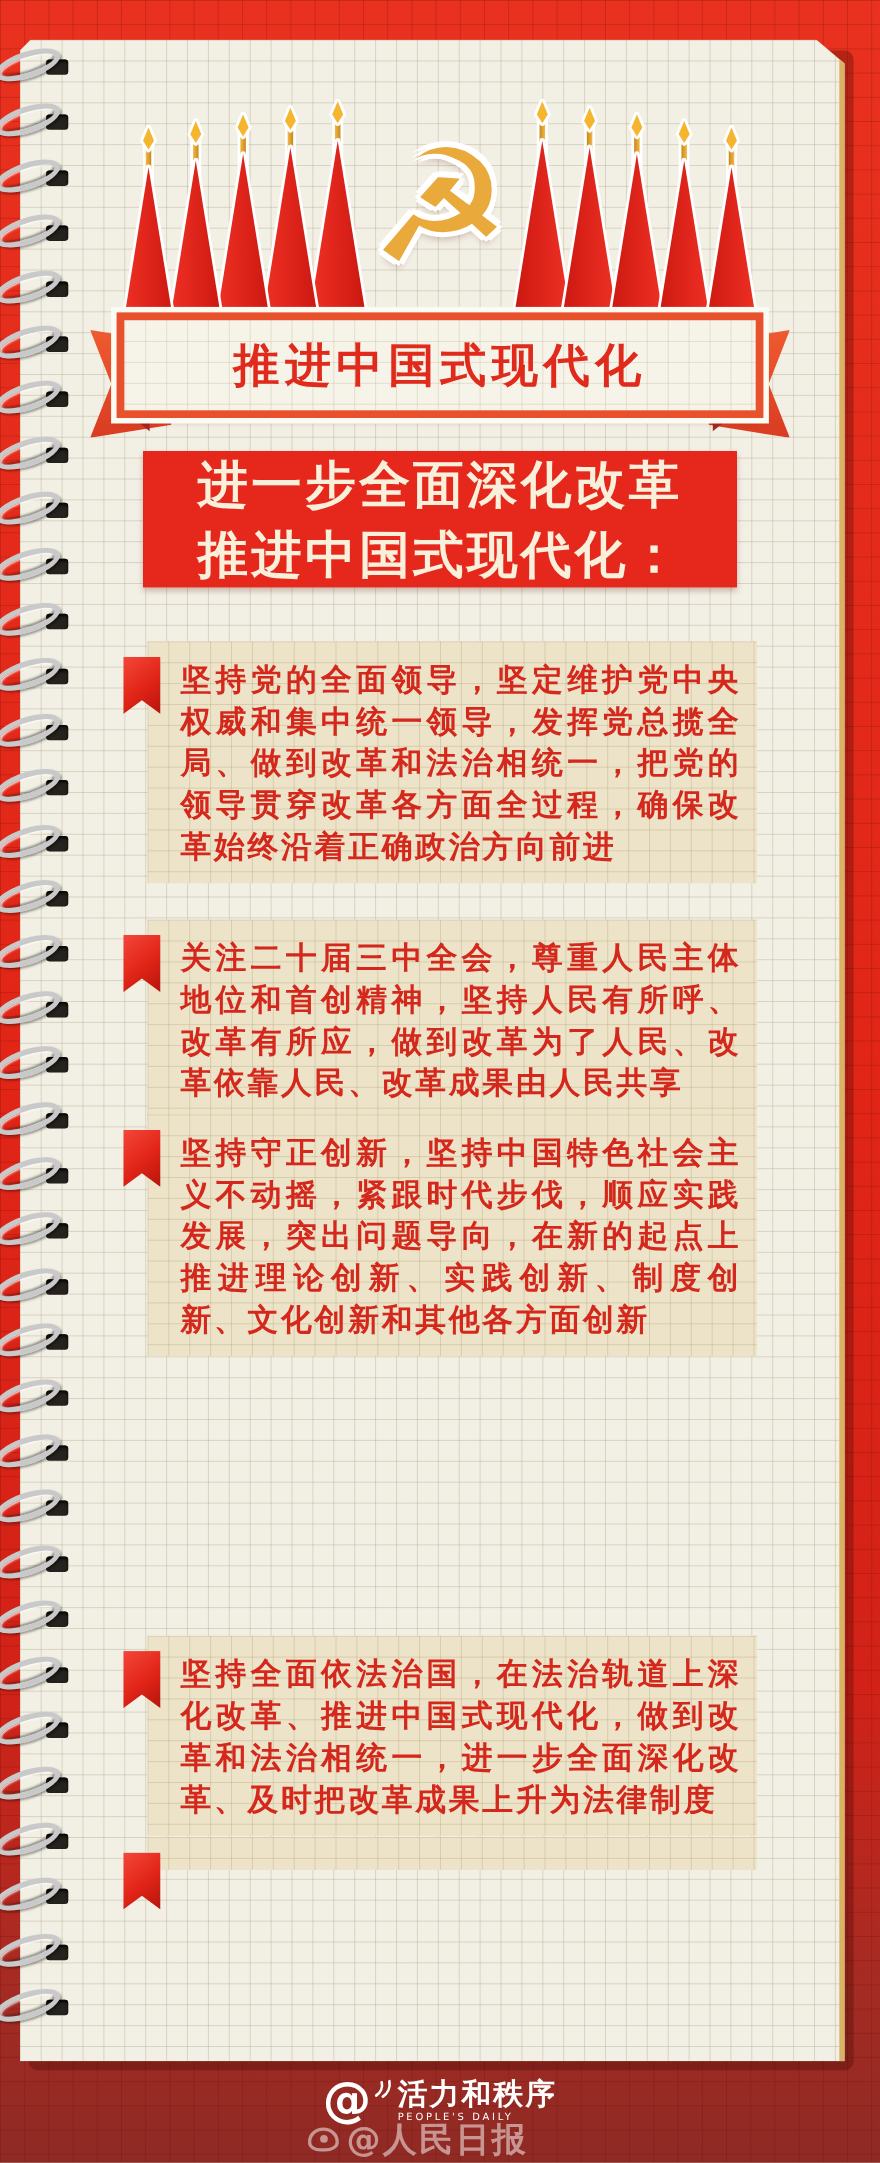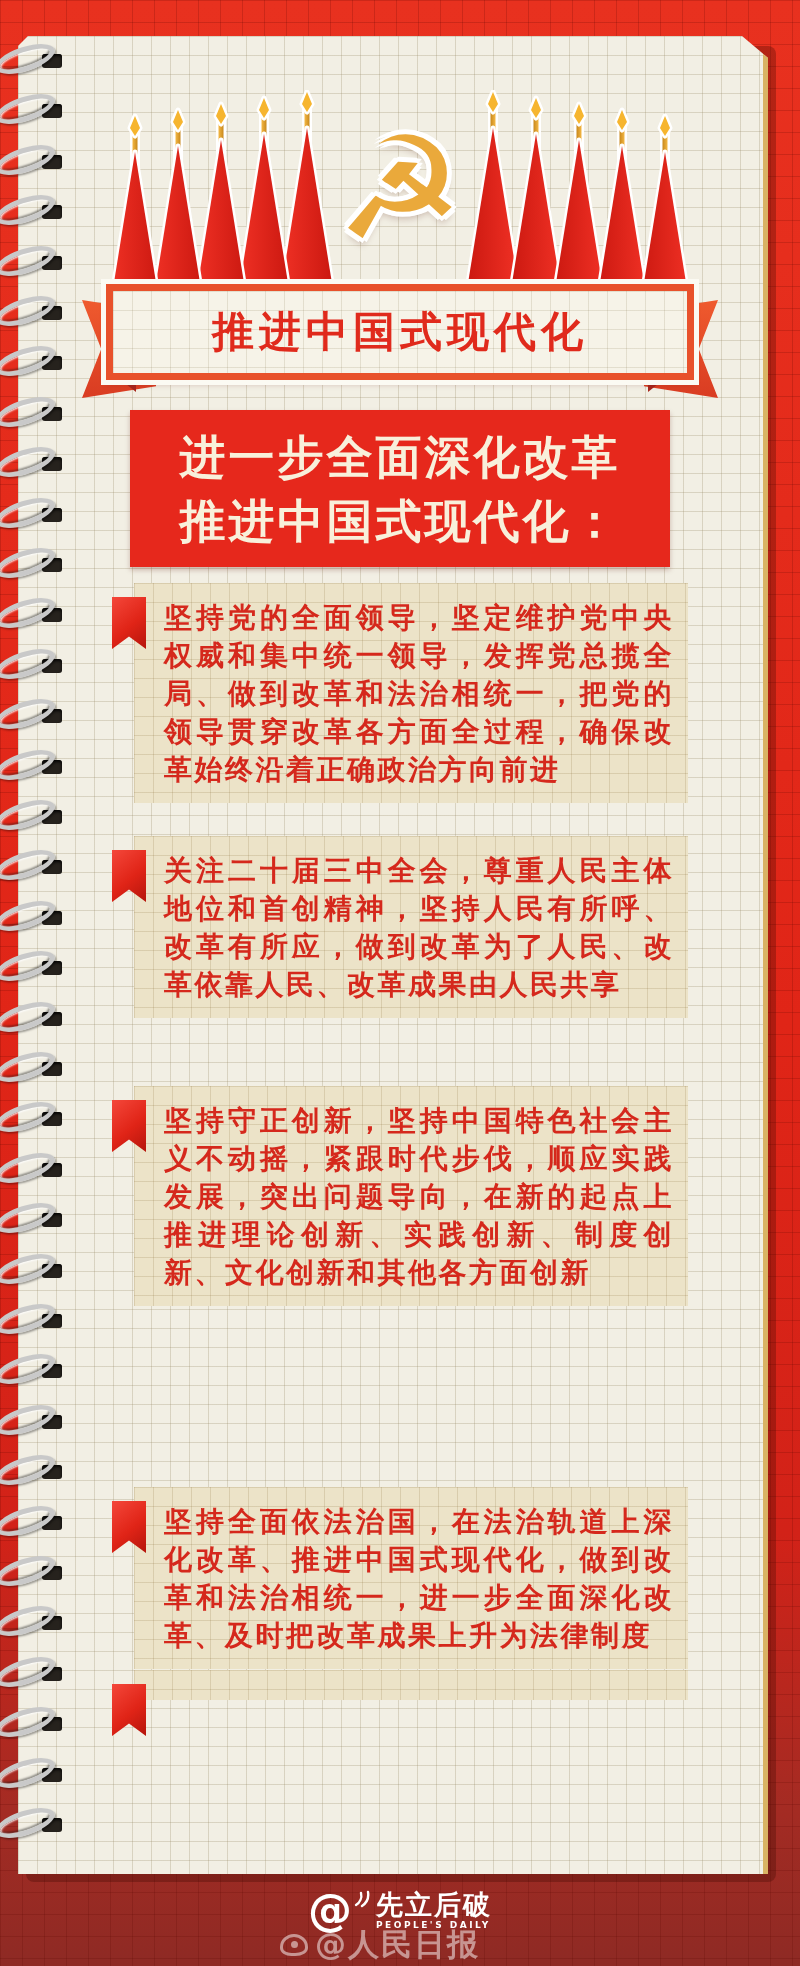--- a/index.html
+++ b/index.html
@@ -51,21 +51,21 @@
     position:absolute;left:106px;top:284px;width:588px;height:96px;z-index:5;
     background-color:#f6f3e8;
     background-image:linear-gradient(rgba(158,145,112,.22) 1px, transparent 1px),linear-gradient(90deg, rgba(158,145,112,.22) 1px, transparent 1px);
     background-size:19px 19px;
     border:7px solid #e8512b;box-shadow:0 0 0 5px #fbfaf3, 0 4px 6px rgba(90,10,0,.25);
     text-align:center;
   }
   .ribbon-panel .banner-text{display:block;line-height:82px;font-size:42px;font-weight:bold;color:#e02a1c;letter-spacing:5px;}
   
   .title-block{
-    position:absolute;left:130px;top:410px;width:540px;height:157px;z-index:3;
+    position:absolute;left:130px;top:410px;width:540px;height:124px;z-index:3;
     background:#e6281c;display:flex;flex-direction:column;justify-content:center;align-items:center;
     box-shadow:0 3px 5px rgba(90,10,0,.25);
   }
   .title-line{font-size:46px;line-height:64px;font-weight:bold;color:#f8f0db;letter-spacing:3px;white-space:nowrap;}
   
   .principle{
     position:absolute;left:134px;width:554px;z-index:3;
     background-color:#ece3c8;
     background-image:linear-gradient(rgba(150,125,75,.22) 1px, transparent 1px),linear-gradient(90deg, rgba(150,125,75,.22) 1px, transparent 1px);
     background-size:19px 19px;
@@ -78,21 +78,21 @@
     clip-path:polygon(0 0,100% 0,100% 100%,50% 76%,0 100%);
     filter:drop-shadow(2px 2px 2px rgba(80,10,0,.35));
   }
   
   .brand{position:absolute;left:0;top:1888px;width:100%;display:flex;justify-content:center;z-index:3;}
   .brand-inner{display:flex;align-items:center;gap:6px;color:#fff;}
   .at-glyph{font-size:44px;font-weight:bold;line-height:44px;}
   .waves{margin-left:-4px;margin-top:-22px;}
   .brand-col{display:flex;flex-direction:column;align-items:flex-start;}
   .account{font-size:27px;font-weight:bold;letter-spacing:2px;line-height:30px;white-space:nowrap;}
-  .account-en{font-size:9px;letter-spacing:2.5px;line-height:11px;font-weight:bold;}
+  .account-en{font-size:9px;letter-spacing:2.5px;line-height:11px;}
   .watermark{position:absolute;left:50%;top:1924px;transform:translateX(-60%);display:flex;align-items:center;gap:7px;opacity:.5;color:#fff;z-index:3;}
   .watermark-text{font-size:31px;font-weight:bold;letter-spacing:2px;white-space:nowrap;}
   .weibo-eye{position:relative;width:28px;height:22px;border:3px solid #fff;border-radius:55% 55% 50% 45%/65% 65% 40% 40%;}
   .weibo-eye::after{content:'';position:absolute;left:8px;top:4px;width:7px;height:7px;border-radius:50%;background:#fff;}
 </style>
 </head>
 <body>
 
 <div class="canvas">
 
@@ -295,41 +295,41 @@
   </div>
 
   <div class="principle" style="top:583px">
     <span class="bookmark"></span>
     <p>坚持党的全面领导，坚定维护党中央权威和集中统一领导，发挥党总揽全局、做到改革和法治相统一，把党的领导贯穿改革各方面全过程，确保改革始终沿着正确政治方向前进</p>
   </div>
   <div class="principle" style="top:836px">
     <span class="bookmark"></span>
     <p>关注二十届三中全会，尊重人民主体地位和首创精神，坚持人民有所呼、改革有所应，做到改革为了人民、改革依靠人民、改革成果由人民共享</p>
   </div>
-  <div class="principle" style="top:1086px">
+  <div class="principle" style="top:1013px">
     <span class="bookmark"></span>
     <p>坚持守正创新，坚持中国特色社会主义不动摇，紧跟时代步伐，顺应实践发展，突出问题导向，在新的起点上推进理论创新、实践创新、制度创新、文化创新和其他各方面创新</p>
   </div>
   <div class="principle" style="top:1487px">
     <span class="bookmark"></span>
     <p>坚持全面依法治国，在法治轨道上深化改革、推进中国式现代化，做到改革和法治相统一，进一步全面深化改革、及时把改革成果上升为法律制度</p>
   </div>
   <div class="principle" style="top:1670px">
     <span class="bookmark"></span>
   </div>
 
   <div class="brand">
     <div class="brand-inner">
       <span class="at-glyph">@</span>
       <svg class="waves" width="16" height="18" viewBox="0 0 16 18">
         <path d="M2 15 A11 11 0 0 0 7 3" fill="none" stroke="#fff" stroke-width="2.4" stroke-linecap="round"></path>
         <path d="M8 16 A14 14 0 0 0 14 2" fill="none" stroke="#fff" stroke-width="2.4" stroke-linecap="round"></path>
       </svg>
       <div class="brand-col">
-        <span class="account">先立后破</span>
+        <span class="account">活力和秩序</span>
         <span class="account-en">PEOPLE'S DAILY</span>
       </div>
     </div>
   </div>
   <div class="watermark">
     <span class="weibo-eye"></span>
     <span class="watermark-text">@人民日报</span>
   </div>
 
 </div>

